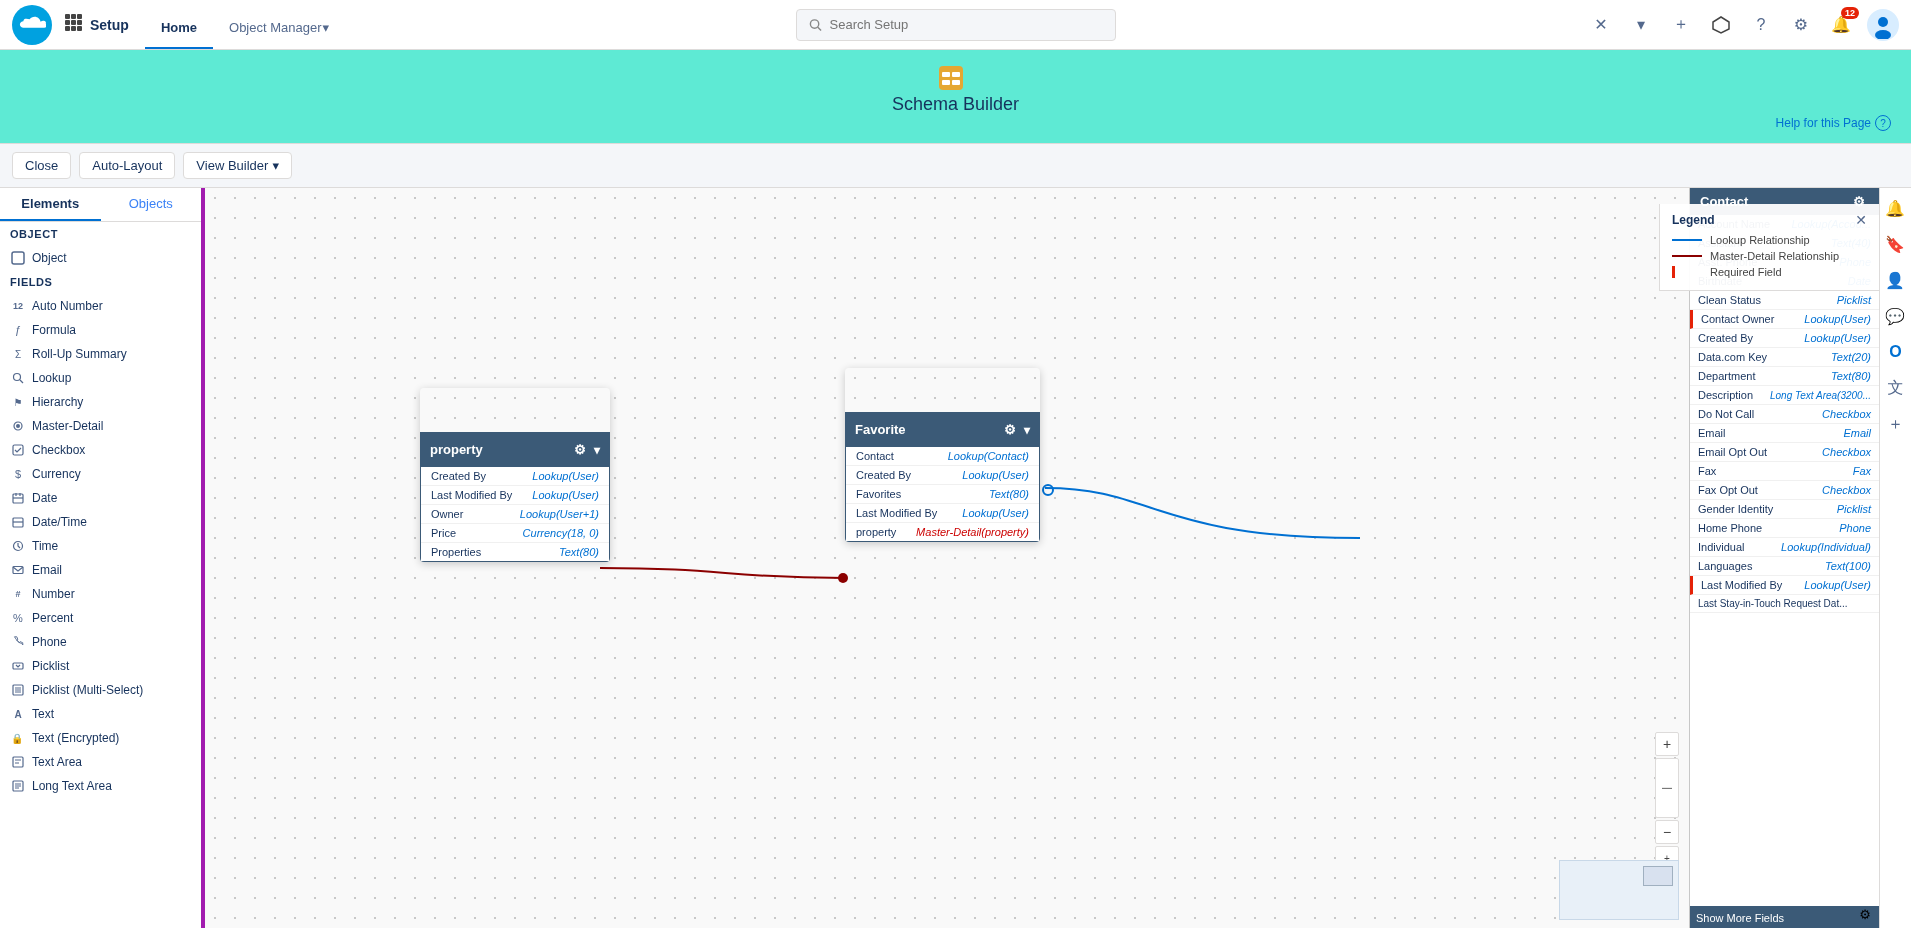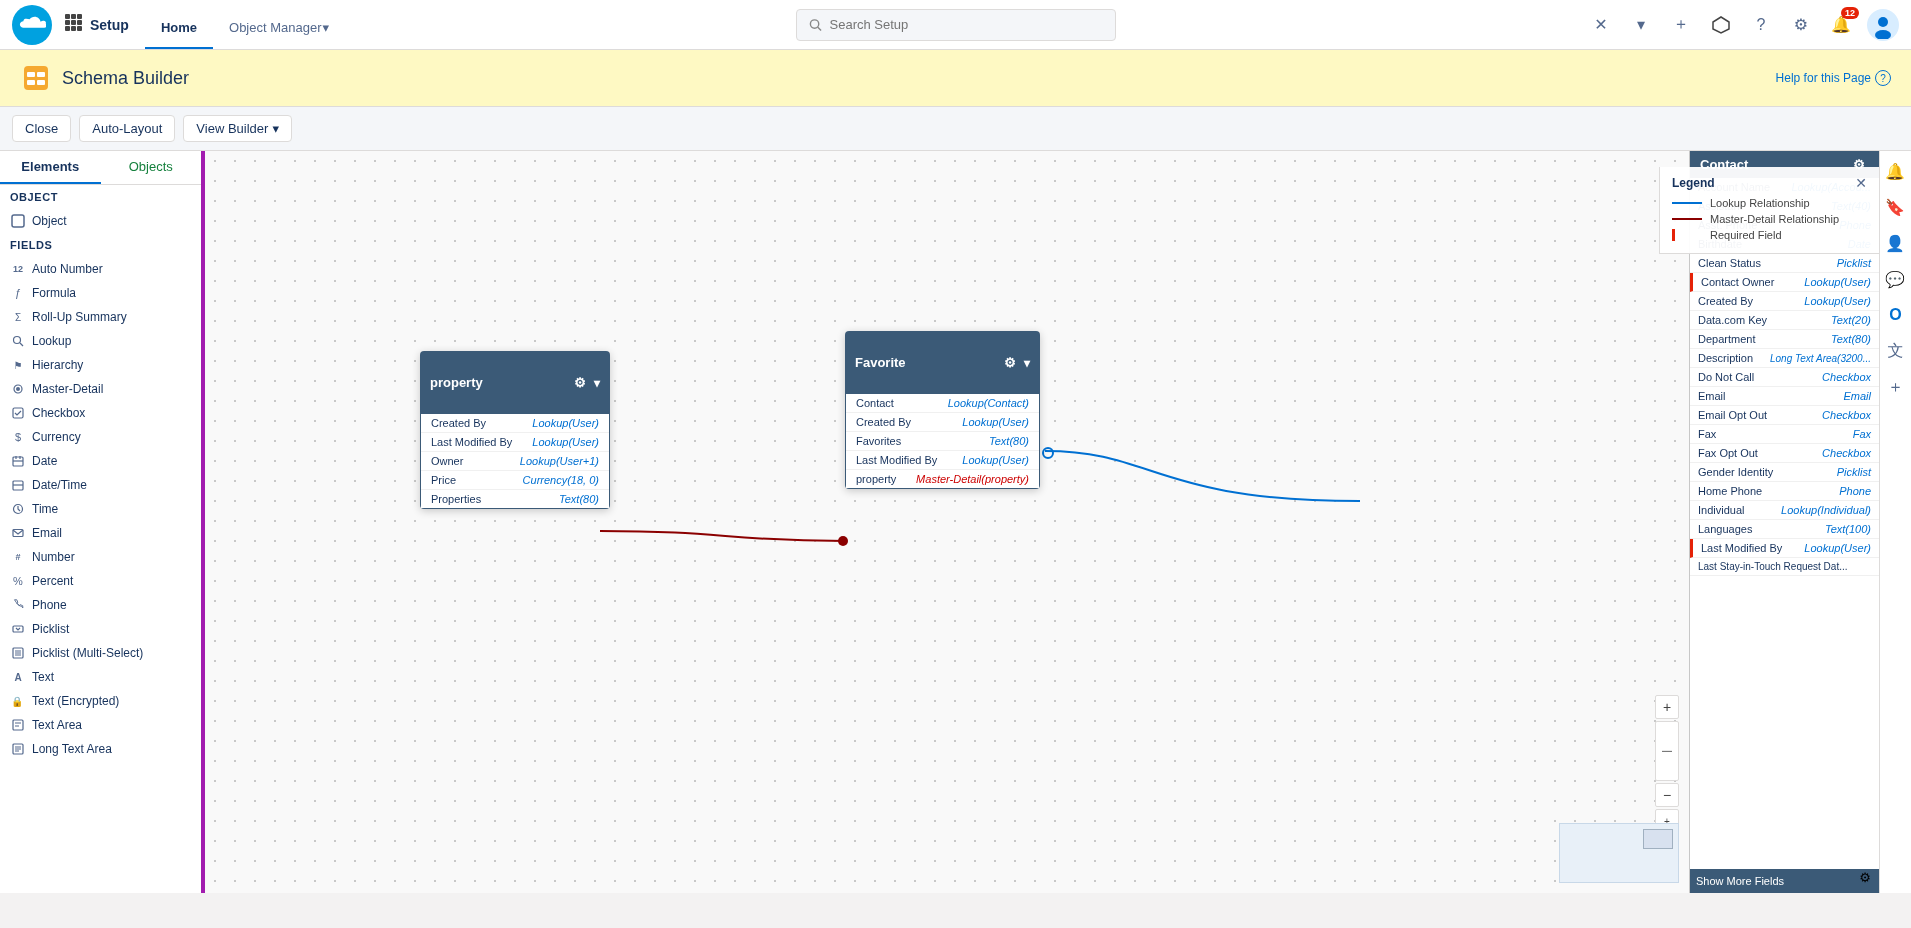--- a/index.html
+++ b/index.html
@@ -118,25 +118,26 @@
     .help-link {
       margin-left: auto;
       color: #0070d2;
       font-size: 12px;
       cursor: pointer;
       display: flex; align-items: center; gap: 4px;
     }
 
     
     .schema-header {
-      background: #fef9c3;
+      background: #5eead4;
       padding: 12px 20px;
       display: flex;
       align-items: center;
       border-bottom: 1px solid #dddbda;
+      flex-direction: column;
     }
     .schema-icon {
       width: 32px; height: 32px;
       margin-right: 10px;
       display: flex; align-items: center; justify-content: center;
     }
     .schema-title {
       font-size: 18px;
       font-weight: 300;
       color: #16325c;
@@ -179,21 +180,21 @@
     .left-panel-tabs {
       display: flex;
       border-bottom: 1px solid #dddbda;
     }
     .left-tab {
       flex: 1;
       text-align: center;
       padding: 8px 0;
       font-size: 13px;
       cursor: pointer;
-      color: #15803d;
+      color: #3b82f6;
       border-bottom: 2px solid transparent;
     }
     .left-tab.active {
       color: #16325c;
       border-bottom: 2px solid #0070d2;
       font-weight: 600;
     }
     .panel-description {
       padding: 8px 10px;
       font-size: 11px;
@@ -281,26 +282,27 @@
     .schema-object {
       position: absolute;
       border-radius: 4px;
       overflow: hidden;
       box-shadow: 0 2px 8px rgba(0,0,0,0.2);
       min-width: 180px;
     }
     .schema-object-header {
       background: #3b5a77;
       color: #fff;
-      padding: 24px 10px;
+      padding: 10px 10px;
       display: flex;
       align-items: center;
       justify-content: space-between;
       font-size: 13px;
       font-weight: 600;
+      margin-top: 44px;
     }
     .schema-object-body {
       background: #fff;
       border: 1px solid #3b5a77;
       border-top: none;
     }
     .schema-field-row {
       display: flex;
       justify-content: space-between;
       align-items: center;

